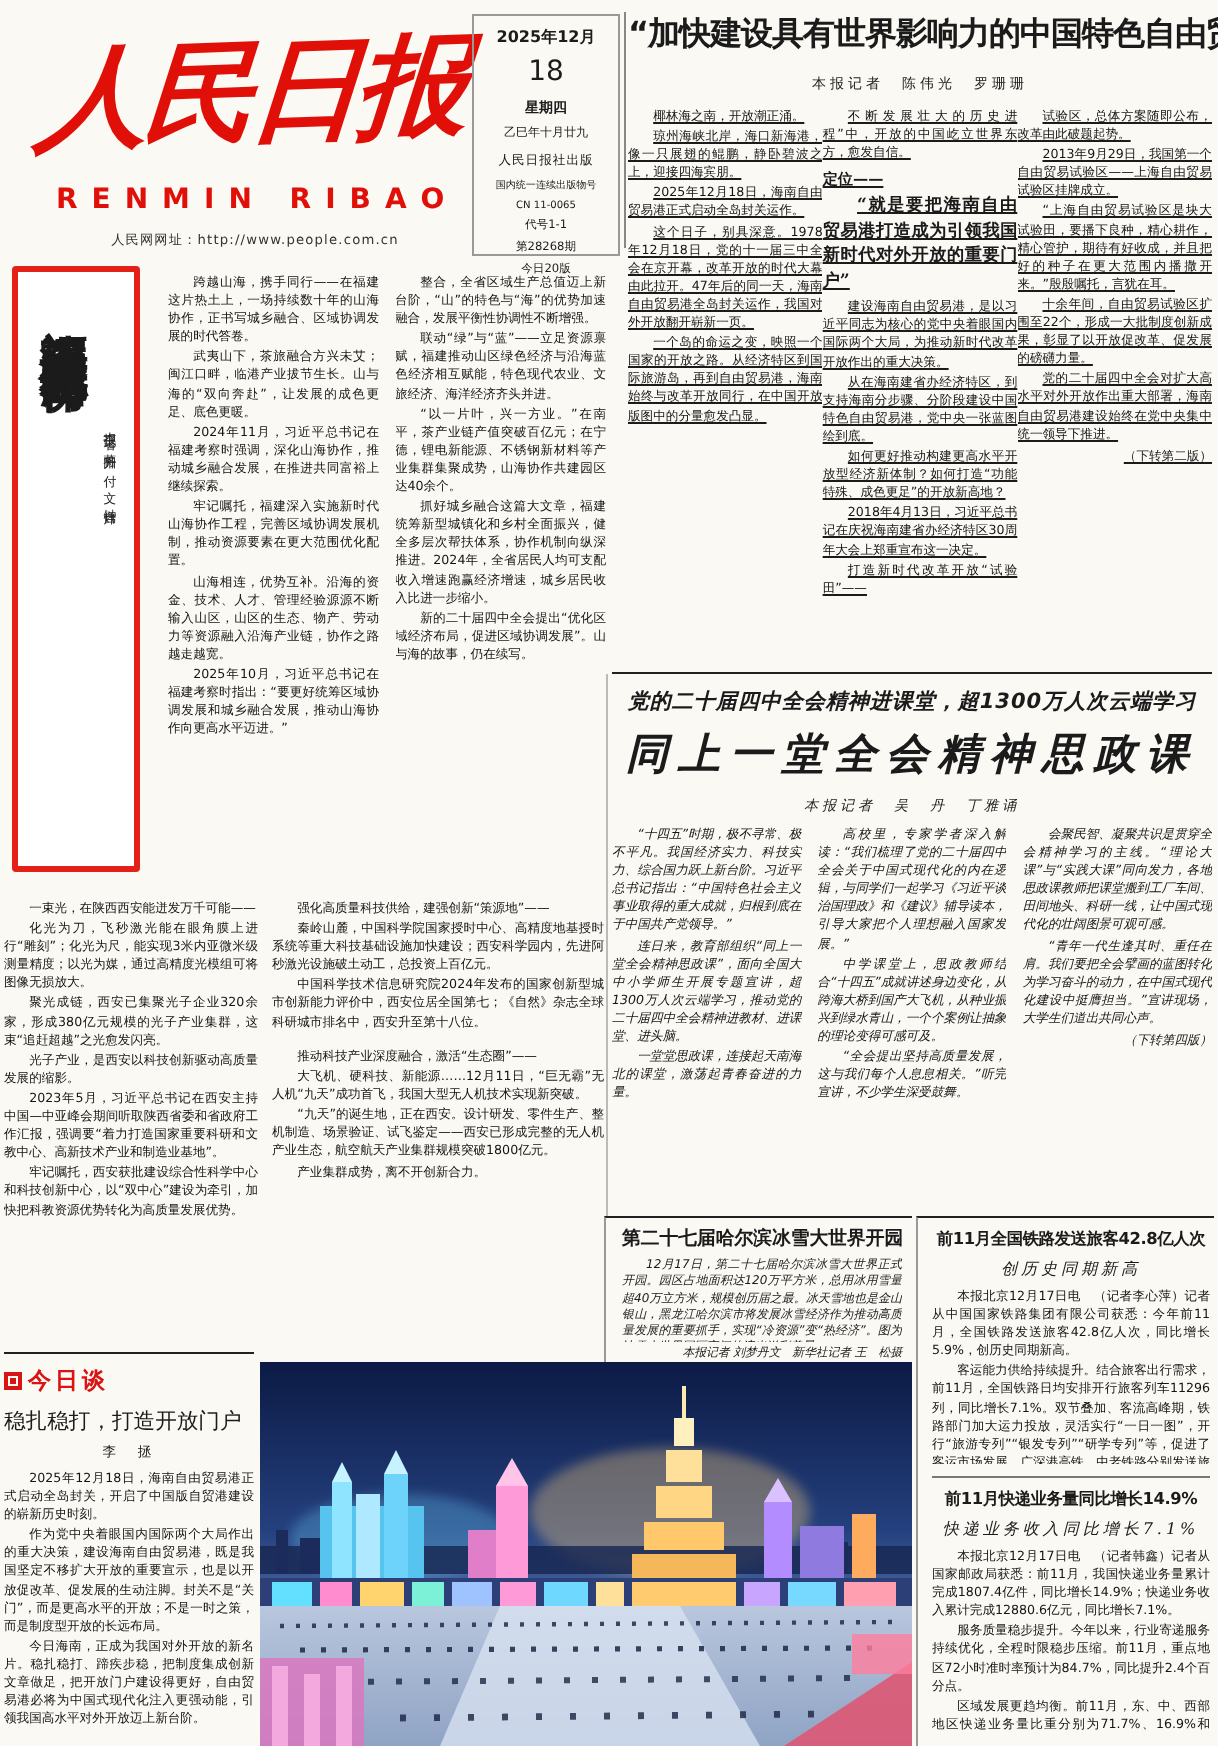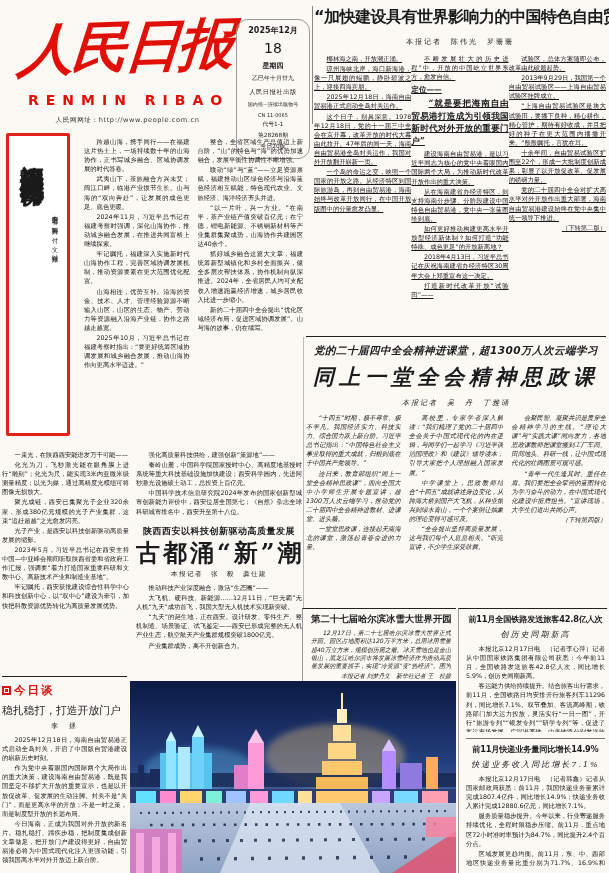--- a/index.html
+++ b/index.html
@@ -7,21 +7,21 @@
         font-family:"DejaVu Sans","Liberation Sans",sans-serif;color:#1b1b1b;}
   .abs{position:absolute;}
   .song{font-family:"DejaVu Serif","Liberation Serif",serif;}
   
   .logo{left:12px;top:4px;width:226px;height:86px;font-family:"DejaVu Serif",serif;
         font-weight:bold;font-style:italic;font-size:56px;line-height:84px;color:#e01008;
         letter-spacing:-3px;transform:skewX(-6deg) rotate(-2deg);white-space:nowrap;text-align:center;}
   .logo-latin{left:28px;top:92px;width:200px;text-align:center;color:#e01008;font-weight:bold;
         font-size:14px;letter-spacing:7px;white-space:nowrap;}
   .site-url{left:20px;top:116px;width:215px;font-size:6.6px;color:#333;letter-spacing:.6px;text-align:center;}
-  .datebox{left:236px;top:19px;width:74px;height:140px;border:1px solid #999;border-radius:12px;
+  .datebox{left:236px;top:7px;width:74px;height:121px;border:1px solid #999;border-radius:0;
         text-align:center;padding-top:5px;box-sizing:border-box;}
   .datebox .l1{font-size:8px;font-weight:bold;}
   .datebox .day{font-size:14px;line-height:24px;font-weight:normal;}
   .datebox .wd{font-size:7px;font-weight:bold;margin-top:1px;}
   .datebox .lunar{font-size:6px;margin-top:3px;}
   .datebox .pub{font-size:6.3px;margin-top:5px;letter-spacing:.5px;}
   .datebox .tiny{font-size:5.3px;margin-top:4px;transform:scale(.95);}
   .datebox .sm{font-size:5.8px;margin-top:2px;}
   
   .bt p{margin:0 0 1px;text-indent:2em;text-align:justify;font-size:6.3px;line-height:9.1px;color:#141414;}
@@ -186,25 +186,20 @@
       <p>光子产业，是西安以科技创新驱动高质量发展的缩影。</p>
       <p>2023年5月，习近平总书记在西安主持中国—中亚峰会期间听取陕西省委和省政府工作汇报，强调要“着力打造国家重要科研和文教中心、高新技术产业和制造业基地”。</p>
       <p>牢记嘱托，西安获批建设综合性科学中心和科技创新中心，以“双中心”建设为牵引，加快把科教资源优势转化为高质量发展优势。</p>
     </div>
   <div class="abs xright">
     <div class="xtop bt">
         <p>强化高质量科技供给，建强创新“策源地”——</p>
         <p>秦岭山麓，中国科学院国家授时中心、高精度地基授时系统等重大科技基础设施加快建设；西安科学园内，先进阿秒激光设施破土动工，总投资上百亿元。</p>
         <p>中国科学技术信息研究院2024年发布的国家创新型城市创新能力评价中，西安位居全国第七；《自然》杂志全球科研城市排名中，西安升至第十八位。</p>
       </div>
-    <div class="xhead">
-      <div class="kicker">陕西西安以科技创新驱动高质量发展</div>
-      <div class="xtitle">古都涌“新”潮</div>
-      <div class="xby">本报记者　张　毅　龚仕建</div>
-    </div>
     <div class="xbot bt">
         <p>推动科技产业深度融合，激活“生态圈”——</p>
         <p>大飞机、硬科技、新能源……12月11日，“巨无霸”无人机“九天”成功首飞，我国大型无人机技术实现新突破。</p>
         <p>“九天”的诞生地，正在西安。设计研发、零件生产、整机制造、场景验证、试飞鉴定——西安已形成完整的无人机产业生态，航空航天产业集群规模突破1800亿元。</p>
         <p>产业集群成势，离不开创新合力。</p>
       </div>
   </div>
 
   <div class="abs sz">
     <span class="kicker">党的二十届四中全会精神进课堂，超1300万人次云端学习</span>

